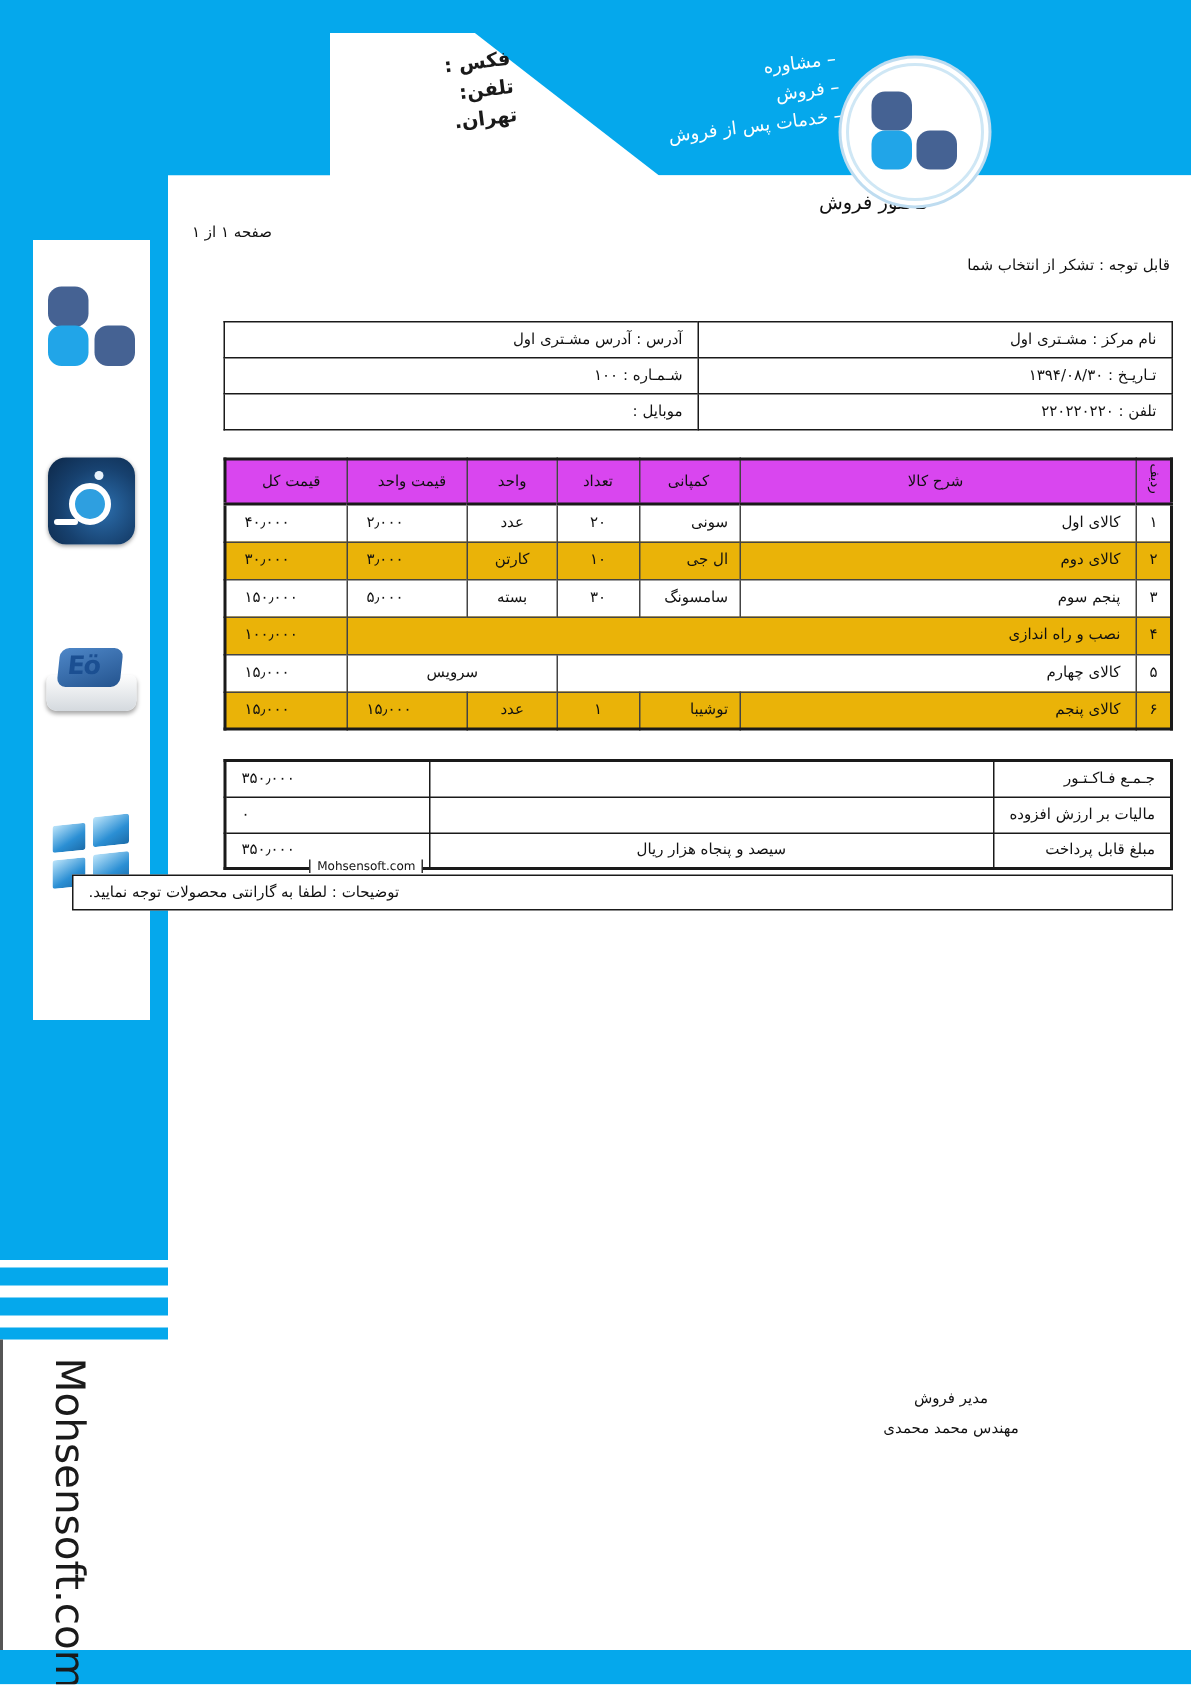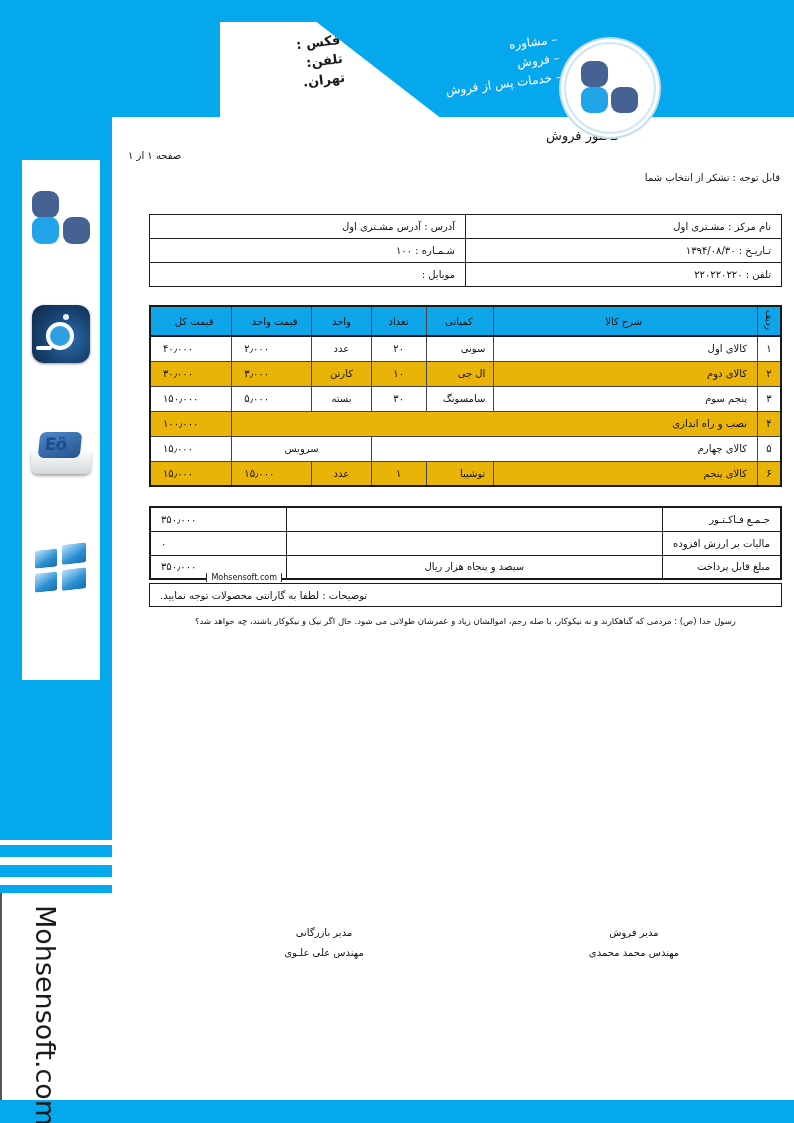--- a/index.html
+++ b/index.html
@@ -252,21 +252,21 @@
   .items-table th, .items-table td {
     border: 1px solid #444;
     font: 400 10px "DejaVu Sans", sans-serif;
     color: #111;
     height: 25px;
     padding: 0 6px;
     text-align: center;
     white-space: nowrap;
   }
   .items-table thead th {
-    background: #0ea5e9;
+    background: #d946ef;
     font-weight: 400;
     height: 30px;
     border-bottom: 2px solid #1a1a1a;
   }
   .items-table tbody tr.alt td { background: #eab308; }
   .col-row   { width: 22px; }
   .col-desc  { width: 266px; text-align: right !important; padding-right: 10px !important; }
   .col-brand { width: 68px; text-align: right !important; padding-right: 8px !important; }
   .col-qty   { width: 55px; }
   .col-unit  { width: 60px; }
@@ -302,21 +302,21 @@
     background: #fff;
     padding: 0 4px;
     border-left: 1px solid #333;
     border-right: 1px solid #333;
     z-index: 4;
     direction: ltr;
   }
 
   .notes-box {
     position: absolute; right: 12px; top: 561px;
-    width: 633px; height: 24px;
+    width: 734px; height: 24px;
     border: 1px solid #1a1a1a;
     display: flex; align-items: center; justify-content: flex-end;
     padding: 0 10px;
     font: 400 10px "DejaVu Sans", sans-serif;
     color: #111;
     background: #fff;
   }
 
   .hadith {
     position: absolute; right: 12px; top: 592px;
@@ -515,25 +515,20 @@
           <td class="tot-mid">سیصد و پنجاه  هزار  ریال</td>
           <td class="tot-amt">۳۵۰٫۰۰۰</td>
         </tr>
       </tbody>
     </table>
 
     <div class="mini-tag">Mohsensoft.com</div>
 
     <div class="notes-box">توضیحات : لطفا به گارانتی محصولات توجه نمایید.</div>
 
-    <div class="hadith">رسول خدا (ص) : مردمی که گناهکارند و نه نیکوکار، با صله رحم، اموالشان زیاد و عمرشان طولانی می شود. حال اگر نیک و نیکوکار باشند، چه خواهد شد؟</div>
   </div>
 
   <div class="sig sig-right">
     <div>مدیر فروش</div>
     <div>مهندس محمد محمدی</div>
   </div>
-  <div class="sig sig-left">
-    <div>مدیر بازرگانی</div>
-    <div>مهندس علی علـوی</div>
-  </div>
 
 </div>
 
 </body></html>

